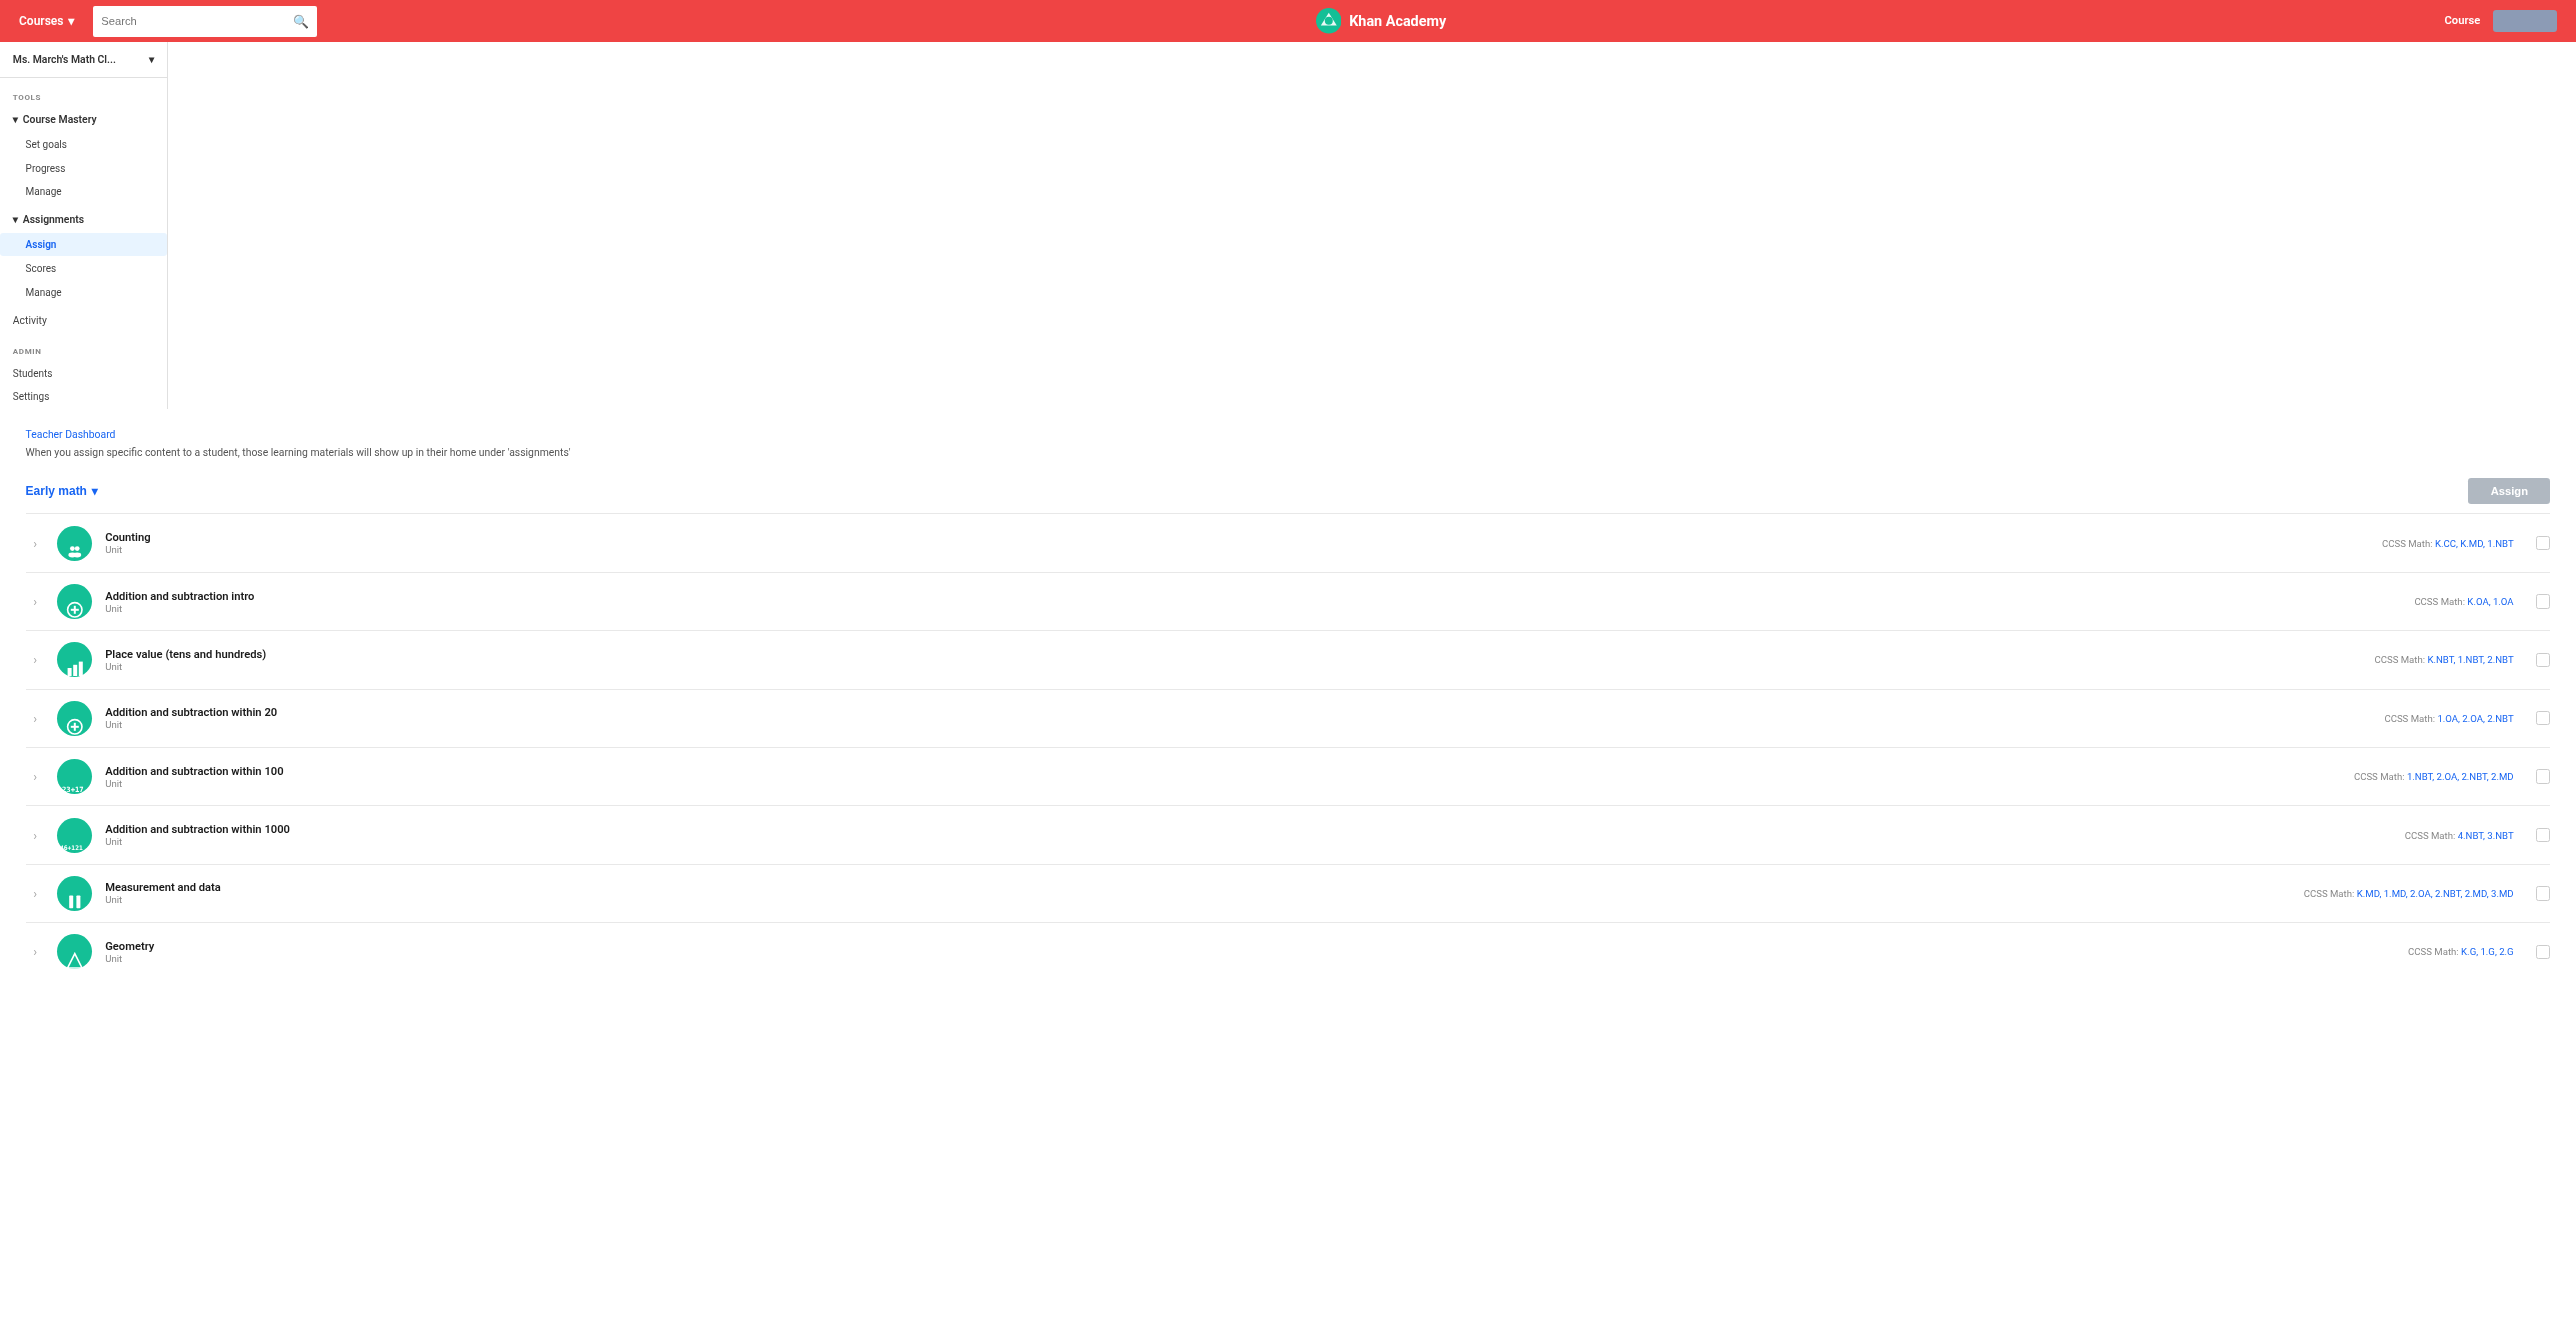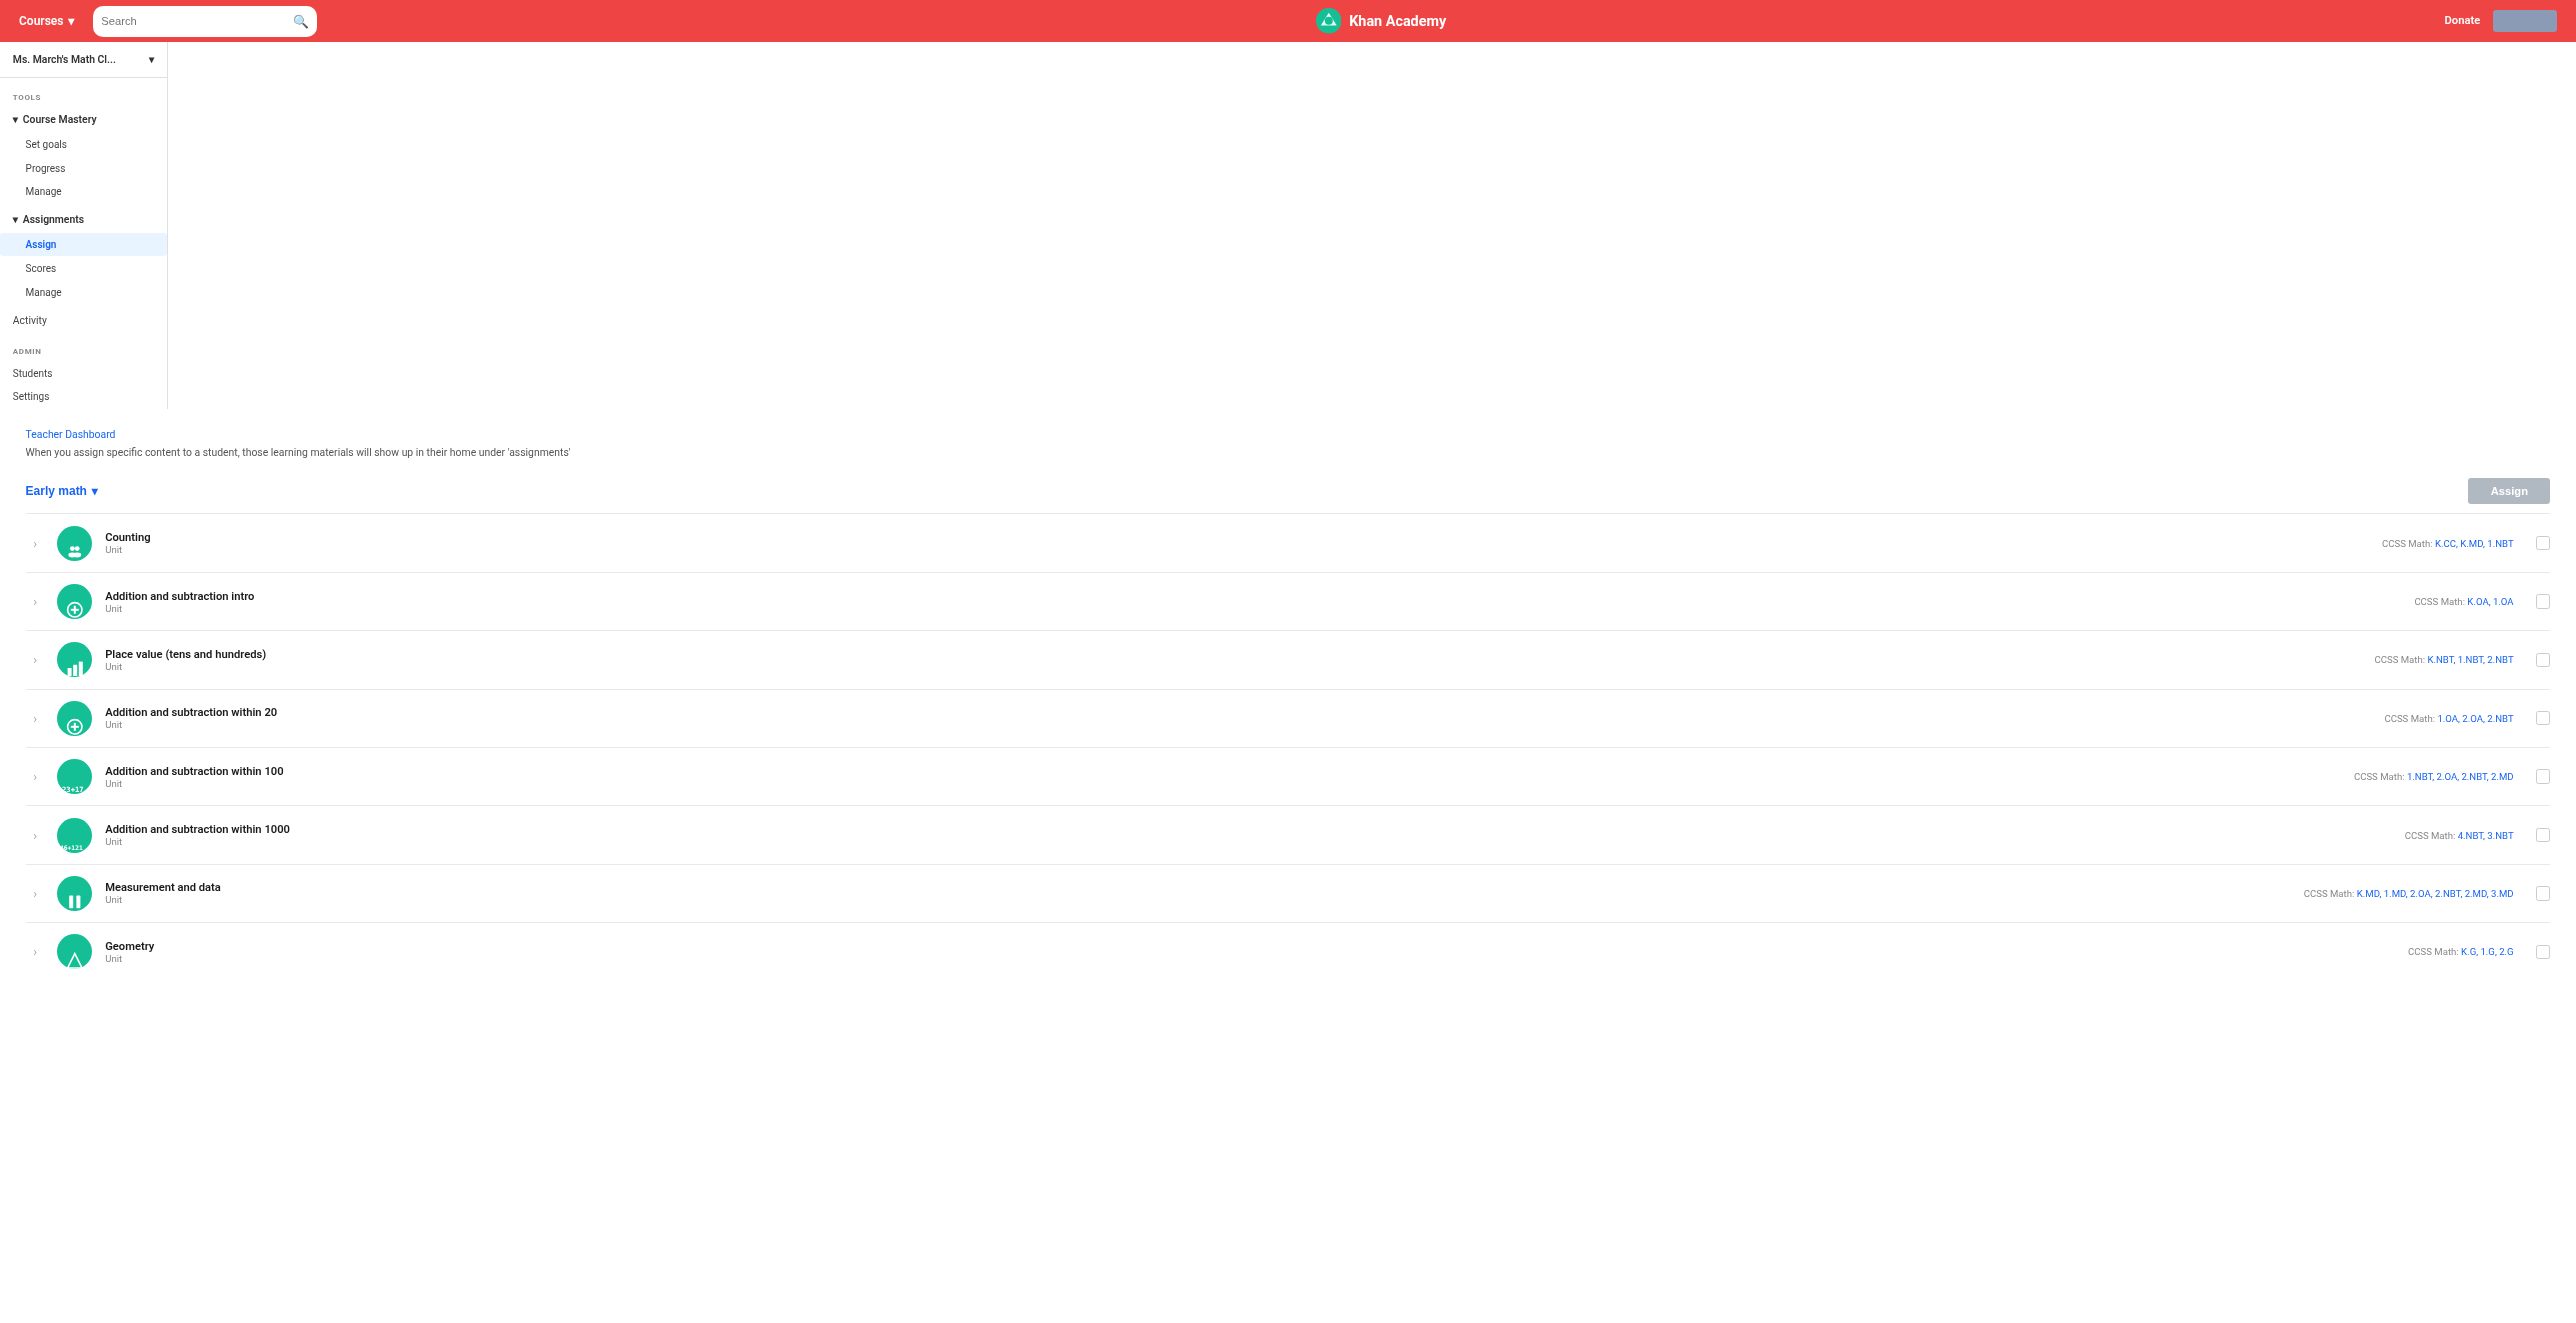--- a/index.html
+++ b/index.html
@@ -20,21 +20,21 @@
       font-weight: 600;
       display: flex;
       align-items: center;
       gap: 4.8px;
       cursor: pointer;
     }
     .nav-search {
       display: flex;
       align-items: center;
       background: #fff;
-      border-radius: 10px;
+      border-radius: 2px;
       padding: 8px 8px;
       gap: 5px;
       flex: 0 0 224px;
     }
     .nav-search input {
       border: none;
       outline: none;
       font-size: 11.2px;
       color: #333;
       width: 100%;
@@ -268,21 +268,21 @@
   </div>
   <div class="nav-logo">
     <svg class="logo-icon" viewBox="0 0 32 32">
       <circle cx="16" cy="16" r="16" fill="#14BF96"></circle>
       <polygon points="16,6 26,22 6,22" fill="#fff" opacity="0.9"></polygon>
       <circle cx="16" cy="16" r="5" fill="#14BF96"></circle>
     </svg>
     <span>Khan Academy</span>
   </div>
   <div class="nav-right">
-    <span class="nav-donate">Donate</span>
+    <span class="nav-donate">Course</span>
     <div class="nav-avatar"></div>
   </div>
 </nav>
 
 <div class="layout">
 
   <aside class="sidebar">
     <div class="class-selector">
       <span>Ms. March's Math Cl...</span>
       <span>▾</span>

